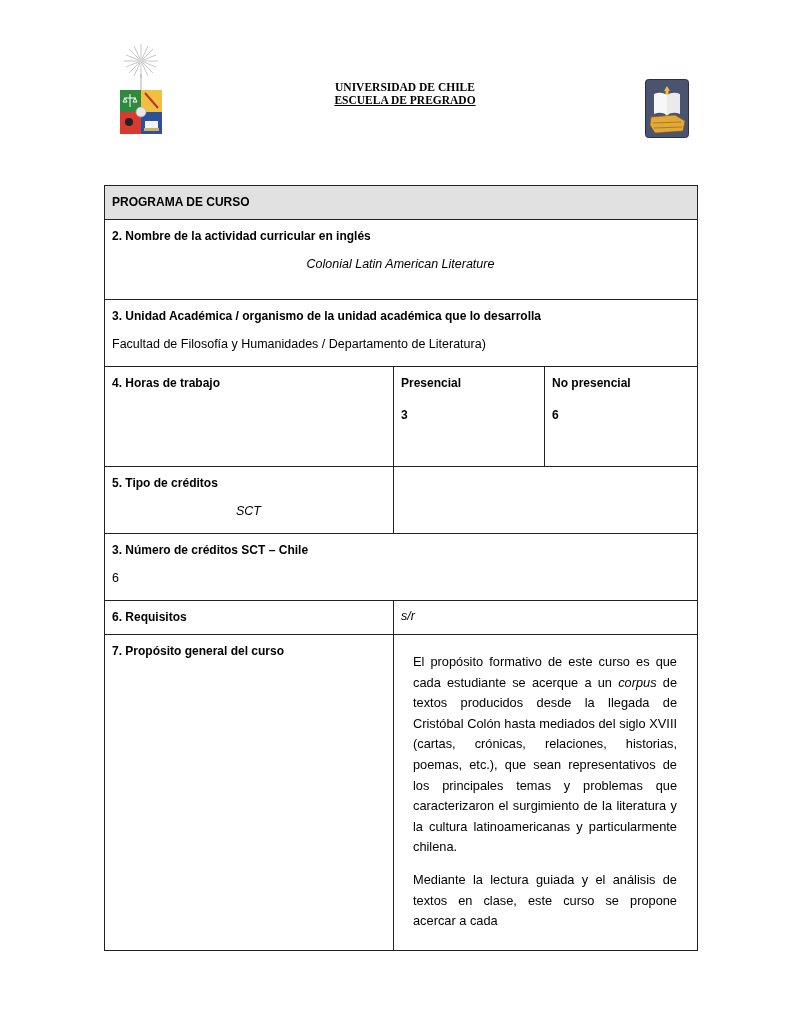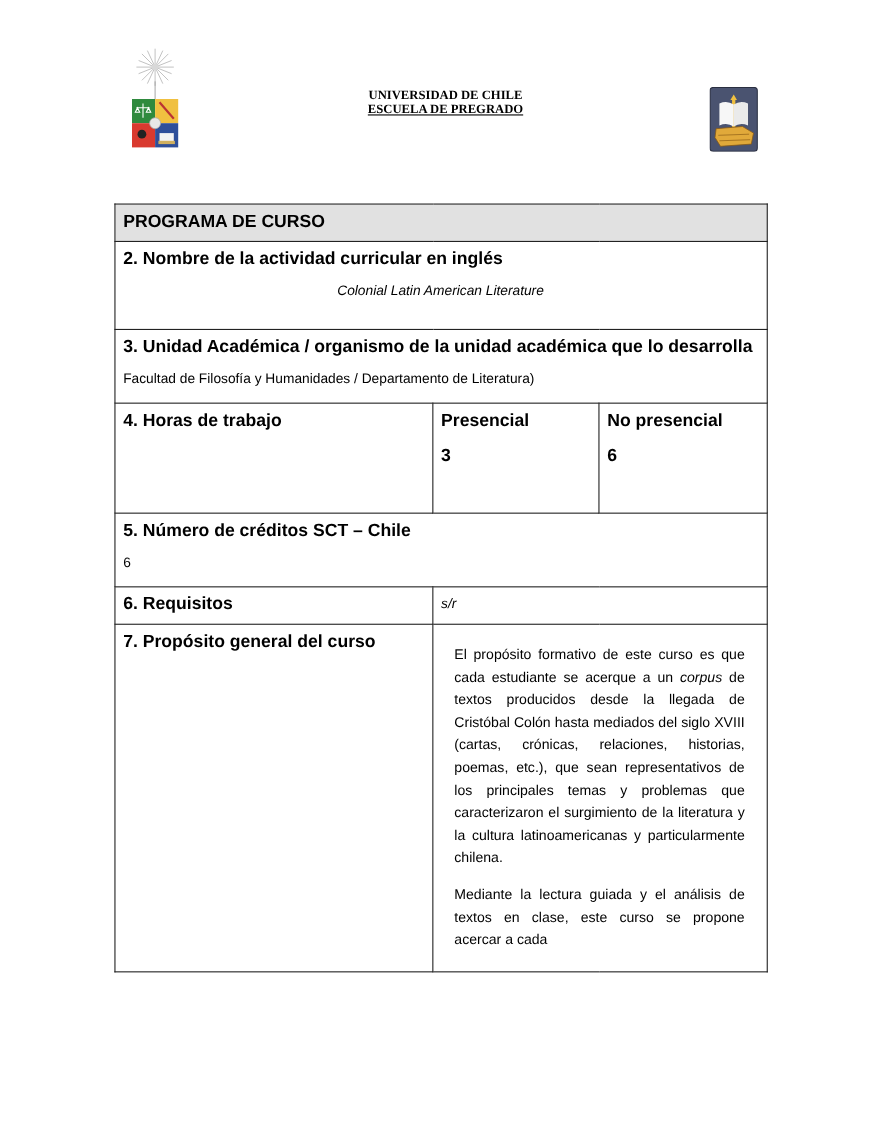--- a/index.html
+++ b/index.html
@@ -11,21 +11,21 @@
   .logo-right { position: absolute; left: 645px; top: 79px; width: 44px; height: 59px; }
   .header-text { position: absolute; left: 230px; top: 81px; width: 350px; text-align: center;
                  font-family: "Liberation Serif", "DejaVu Serif", serif; font-weight: bold;
                  font-size: 11.5px; line-height: 13px; }
   .header-text .u { text-decoration: underline; }
 
   table.prog { position: absolute; left: 104px; top: 185px; width: 593px; border-collapse: collapse;
                table-layout: fixed; font-size: 12.5px; }
   table.prog td { border: 1.3px solid #222; vertical-align: top; padding: 8px 8px 6px 7px; }
   .shade { background: #e1e1e1; }
-  .lbl { font-weight: bold; font-size: 16px; line-height: 16px; display: block; }
+  .lbl { font-weight: bold; font-size: 12px; line-height: 16px; display: block; }
   .val { display: block; margin-top: 12px; line-height: 16px; }
   .val.big { font-size: 17px; margin-top: 10px; line-height: 22px; }
   .ital { font-style: italic; text-align: center; }
   .para { text-align: justify; font-size: 12.8px; line-height: 20.6px; margin: 12px; }
   .para + .para { margin-top: 9px; }
 </style>
 </head>
 <body>
 
 <div class="header">
@@ -107,22 +107,29 @@
     <td>
       <span class="lbl">Presencial</span>
       <span class="lbl" style="margin-top:16px">3</span>
     </td>
     <td>
       <span class="lbl">No presencial</span>
       <span class="lbl" style="margin-top:16px">6</span>
     </td>
   </tr>
   <tr style="height:67px">
+    <td>
+      <span class="lbl">5. Tipo de créditos</span>
+      <span class="val ital">SCT</span>
+    </td>
+    <td colspan="2"></td>
+  </tr>
+  <tr style="height:67px">
     <td colspan="3">
-      <span class="lbl">5. Número de créditos SCT – Chile</span>
+      <span class="lbl">3. Número de créditos SCT – Chile</span>
       <span class="val">6</span>
     </td>
   </tr>
   <tr style="height:34px">
     <td>
       <span class="lbl">6. Requisitos</span>
     </td>
     <td colspan="2">
       <span class="ital">s/r</span>
     </td>

